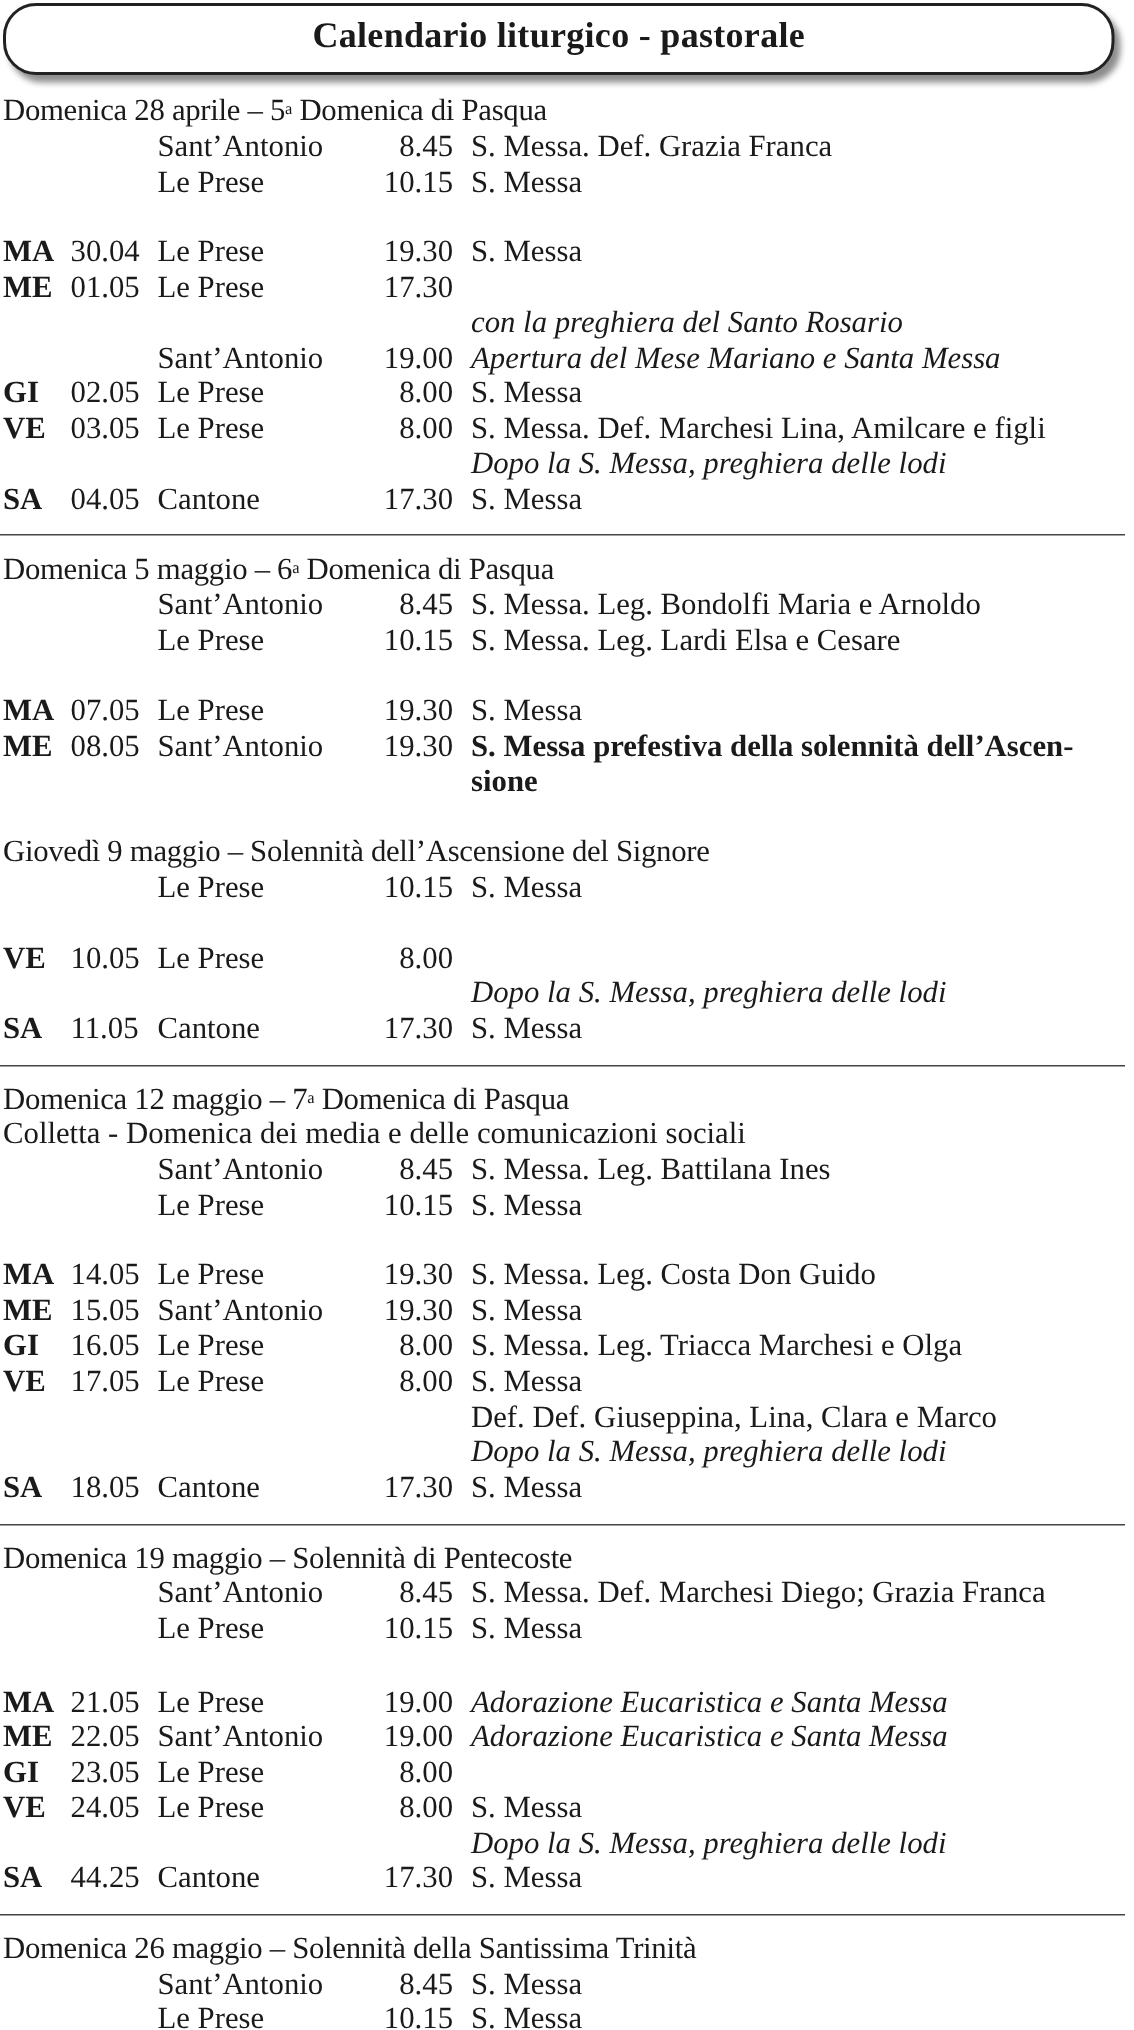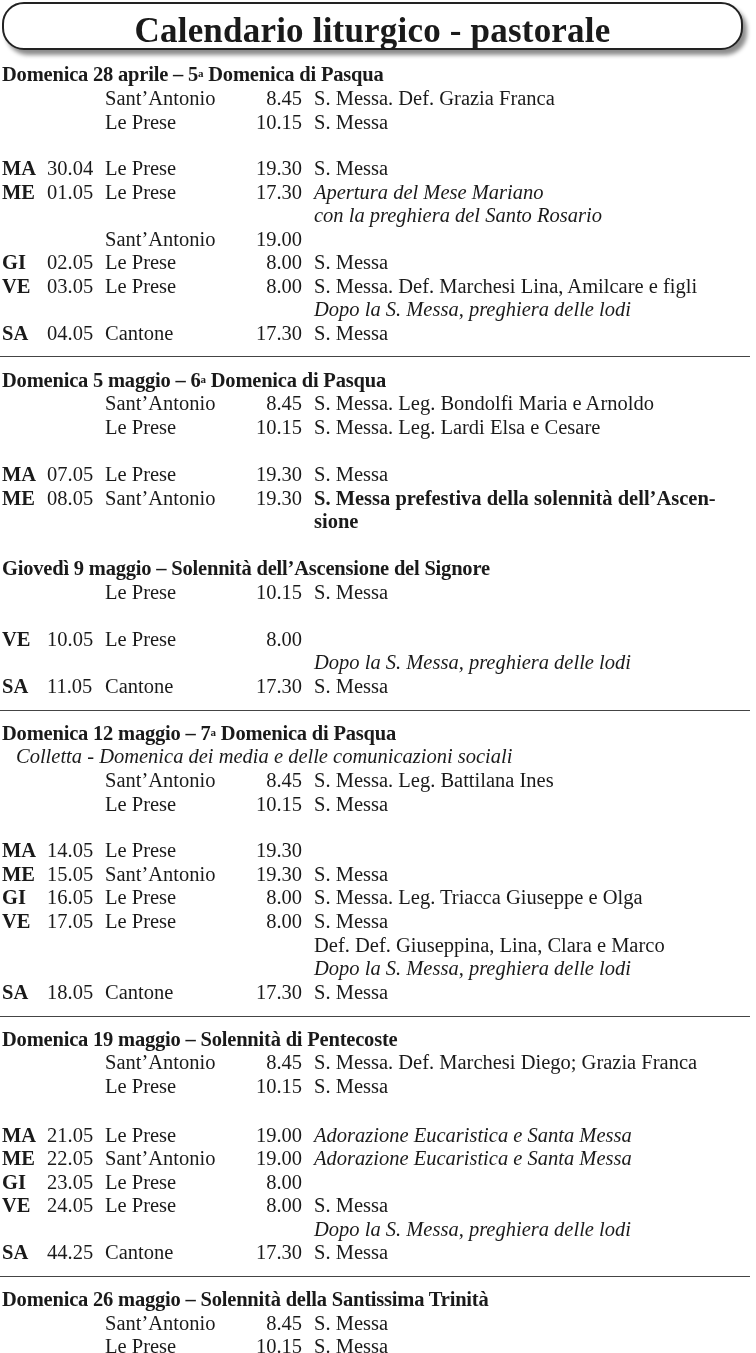--- a/index.html
+++ b/index.html
@@ -2,24 +2,24 @@
 <html><head>
 <meta charset="utf-8">
 <style>
   html, body { margin:0; padding:0; background:#ffffff; }
   body { width:756px; height:1353px; position:relative; overflow:hidden;
          font-family:"Liberation Serif","DejaVu Serif",serif; color:#1a1a1a; }
   .title-box { position:absolute; left:2px; top:2px; width:737px; height:44px;
     border:2px solid #222; border-radius:22px; background:#fff;
     box-shadow:4px 5px 4px rgba(0,0,0,0.45); }
   .title-text { position:absolute; left:0; right:0; top:7px; text-align:center;
-    font-size:35px; font-weight:bold; letter-spacing:0.2px; }
+    font-size:24px; font-weight:bold; letter-spacing:0.2px; }
   .ln { position:absolute; left:0; width:756px; height:24px; font-size:20.5px; line-height:24px; white-space:nowrap; }
-  .h { position:absolute; left:2px; font-weight:bold; font-size:20.5px; letter-spacing:-0.2px;text-align:right; }
-  .sub { position:absolute; left:16px; font-style:italic; }
+  .h { position:absolute; left:2px; font-weight:normal; font-size:20.5px; letter-spacing:-0.2px;text-align:right; }
+  .sub { position:absolute; left:2px; }
   .d { position:absolute; left:2px; font-weight:bold;text-align:right; }
   .dt { position:absolute; left:47px; }
   .pl { position:absolute; left:105px; }
   .tm { position:absolute; right:454px; text-align:center; }
   .ds { position:absolute; left:314px;text-align:right; }
   .it { font-style:italic; }
   .bi { font-weight:bold; }
   .rule { position:absolute; left:0; width:750px; height:0; border-top:1.5px solid #444; }
   sup { font-size:11px; vertical-align:top; position:relative; top:-1px; }
 </style>
@@ -48,28 +48,28 @@
     <span class="dt">30.04</span>
     <span class="pl">Le Prese</span>
     <span class="tm">19.30</span>
     <span class="ds">S. Messa</span>
 </div>
 <div class="ln" style="top:180px">
   <span class="d">ME</span>
     <span class="dt">01.05</span>
     <span class="pl">Le Prese</span>
     <span class="tm">17.30</span>
-    <span class="ds it">Apertura del Mese Mariano</span>
 </div>
 <div class="ln" style="top:203px">
   <span class="ds it">con la preghiera del Santo Rosario</span>
 </div>
 <div class="ln" style="top:227px">
   <span class="pl">Sant’Antonio</span>
     <span class="tm">19.00</span>
+    <span class="ds it">Apertura del Mese Mariano e Santa Messa</span>
 </div>
 <div class="ln" style="top:250px">
   <span class="d">GI</span>
     <span class="dt">02.05</span>
     <span class="pl">Le Prese</span>
     <span class="tm">8.00</span>
     <span class="ds">S. Messa</span>
 </div>
 <div class="ln" style="top:274px">
   <span class="d">VE</span>
@@ -161,34 +161,35 @@
 <div class="ln" style="top:792px">
   <span class="pl">Le Prese</span>
     <span class="tm">10.15</span>
     <span class="ds">S. Messa</span>
 </div>
 <div class="ln" style="top:838px">
   <span class="d">MA</span>
     <span class="dt">14.05</span>
     <span class="pl">Le Prese</span>
     <span class="tm">19.30</span>
+    <span class="ds">S. Messa. Leg. Costa Don Guido</span>
 </div>
 <div class="ln" style="top:862px">
   <span class="d">ME</span>
     <span class="dt">15.05</span>
     <span class="pl">Sant’Antonio</span>
     <span class="tm">19.30</span>
     <span class="ds">S. Messa</span>
 </div>
 <div class="ln" style="top:885px">
   <span class="d">GI</span>
     <span class="dt">16.05</span>
     <span class="pl">Le Prese</span>
     <span class="tm">8.00</span>
-    <span class="ds">S. Messa. Leg. Triacca Giuseppe e Olga</span>
+    <span class="ds">S. Messa. Leg. Triacca Marchesi e Olga</span>
 </div>
 <div class="ln" style="top:909px">
   <span class="d">VE</span>
     <span class="dt">17.05</span>
     <span class="pl">Le Prese</span>
     <span class="tm">8.00</span>
     <span class="ds">S. Messa</span>
 </div>
 <div class="ln" style="top:933px">
   <span class="ds">Def. Def. Giuseppina, Lina, Clara e Marco</span>

